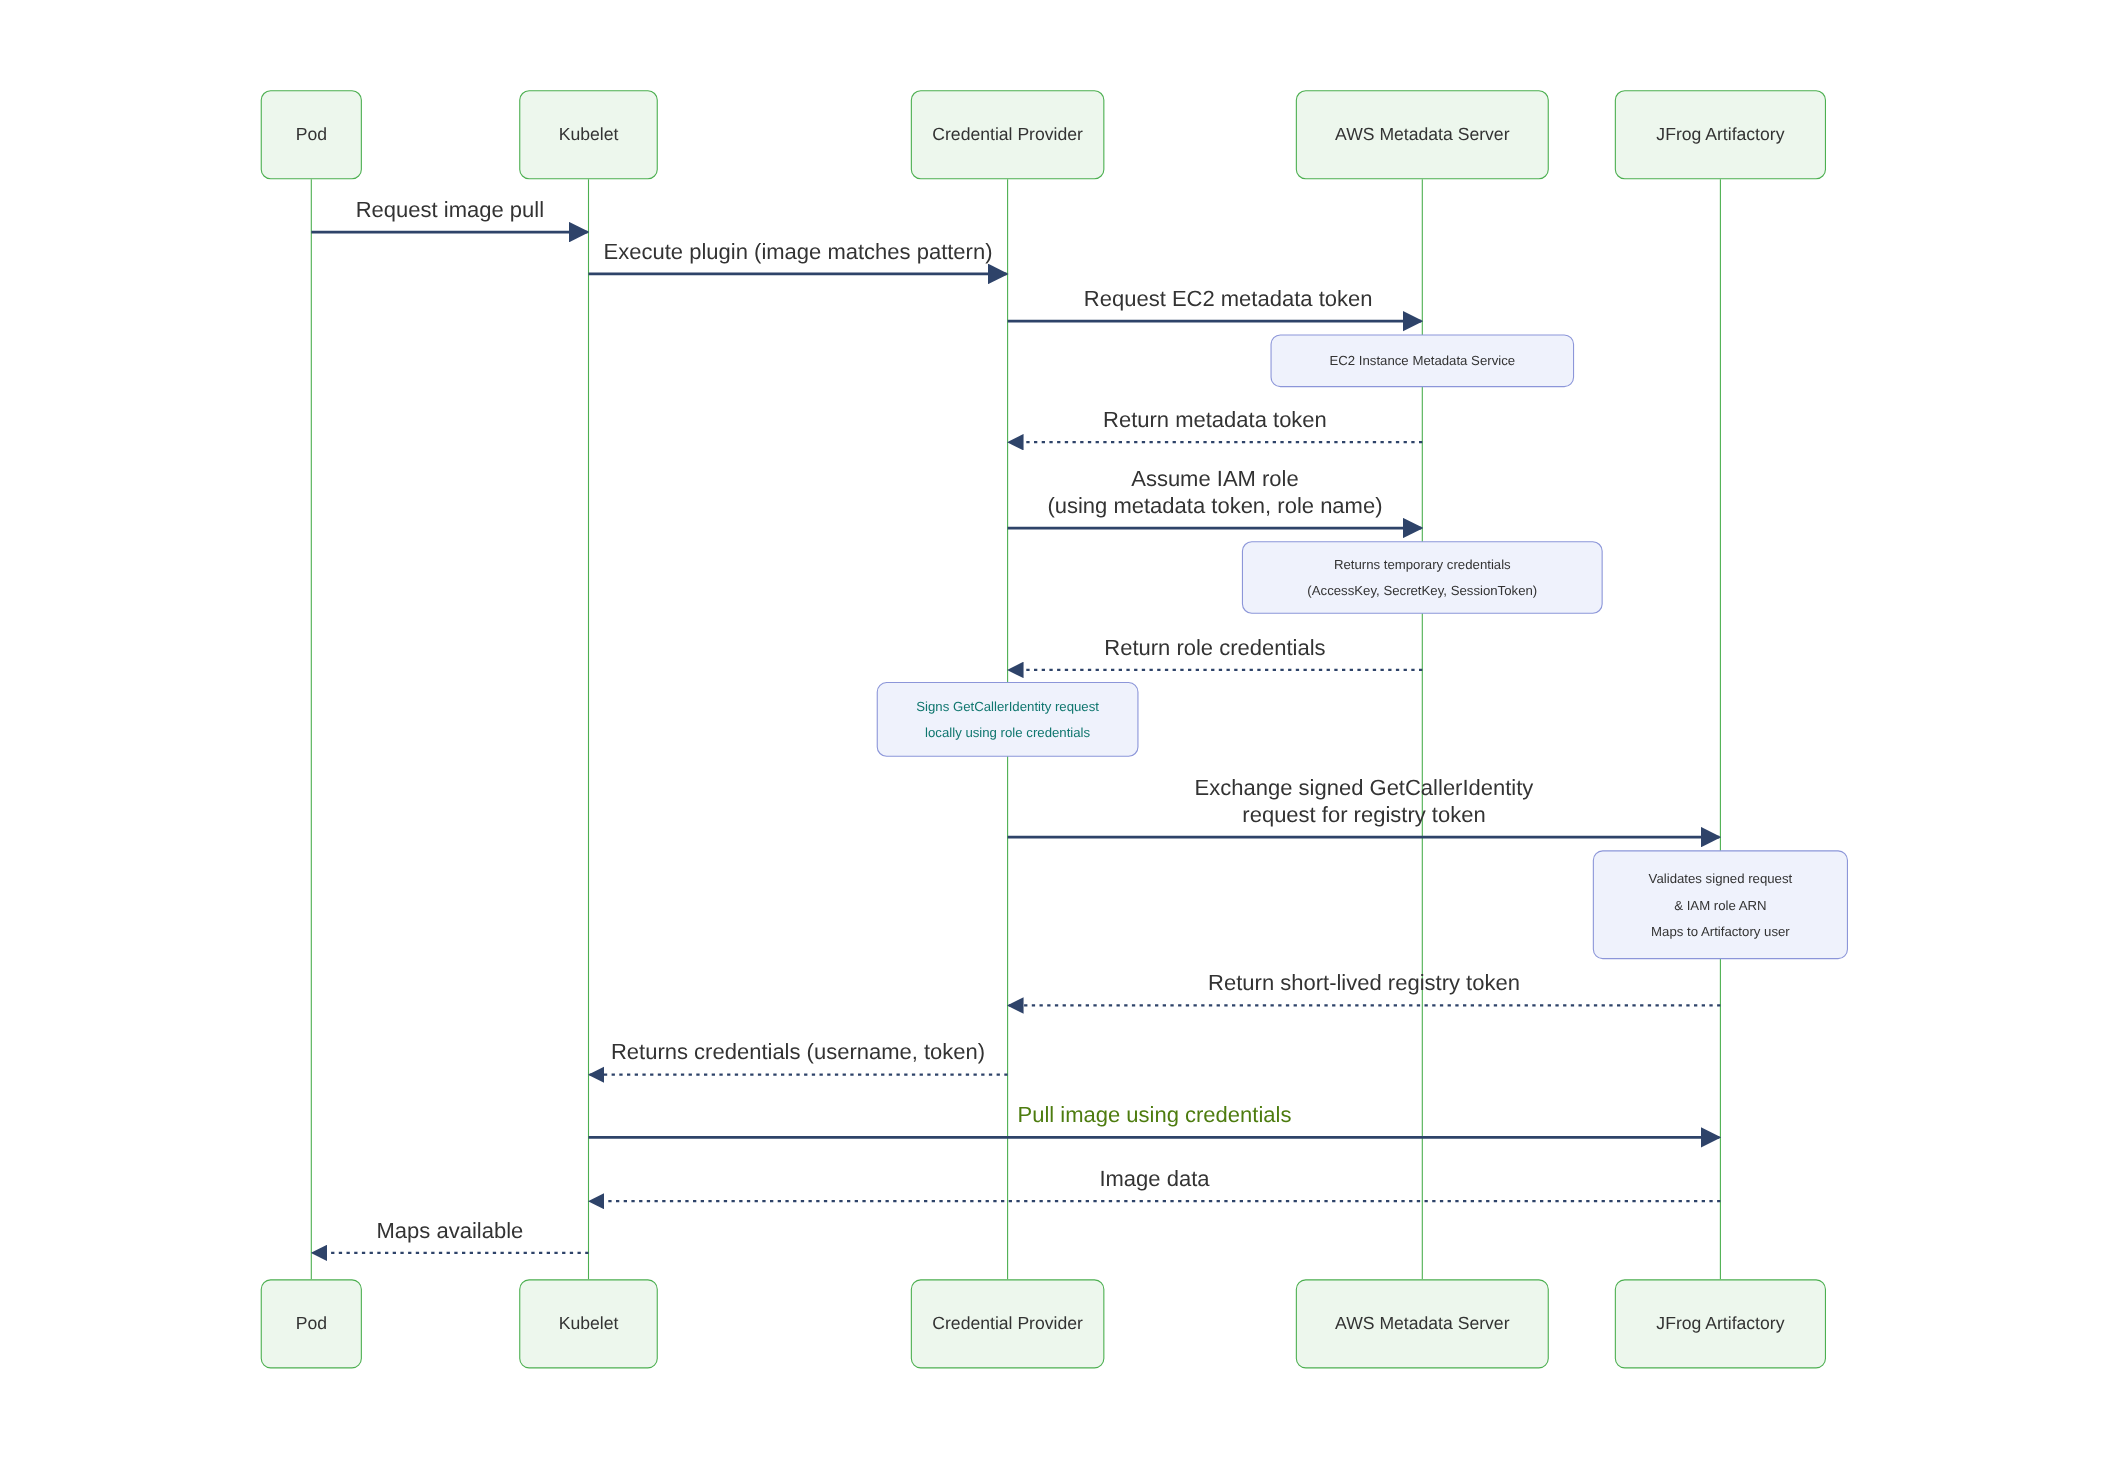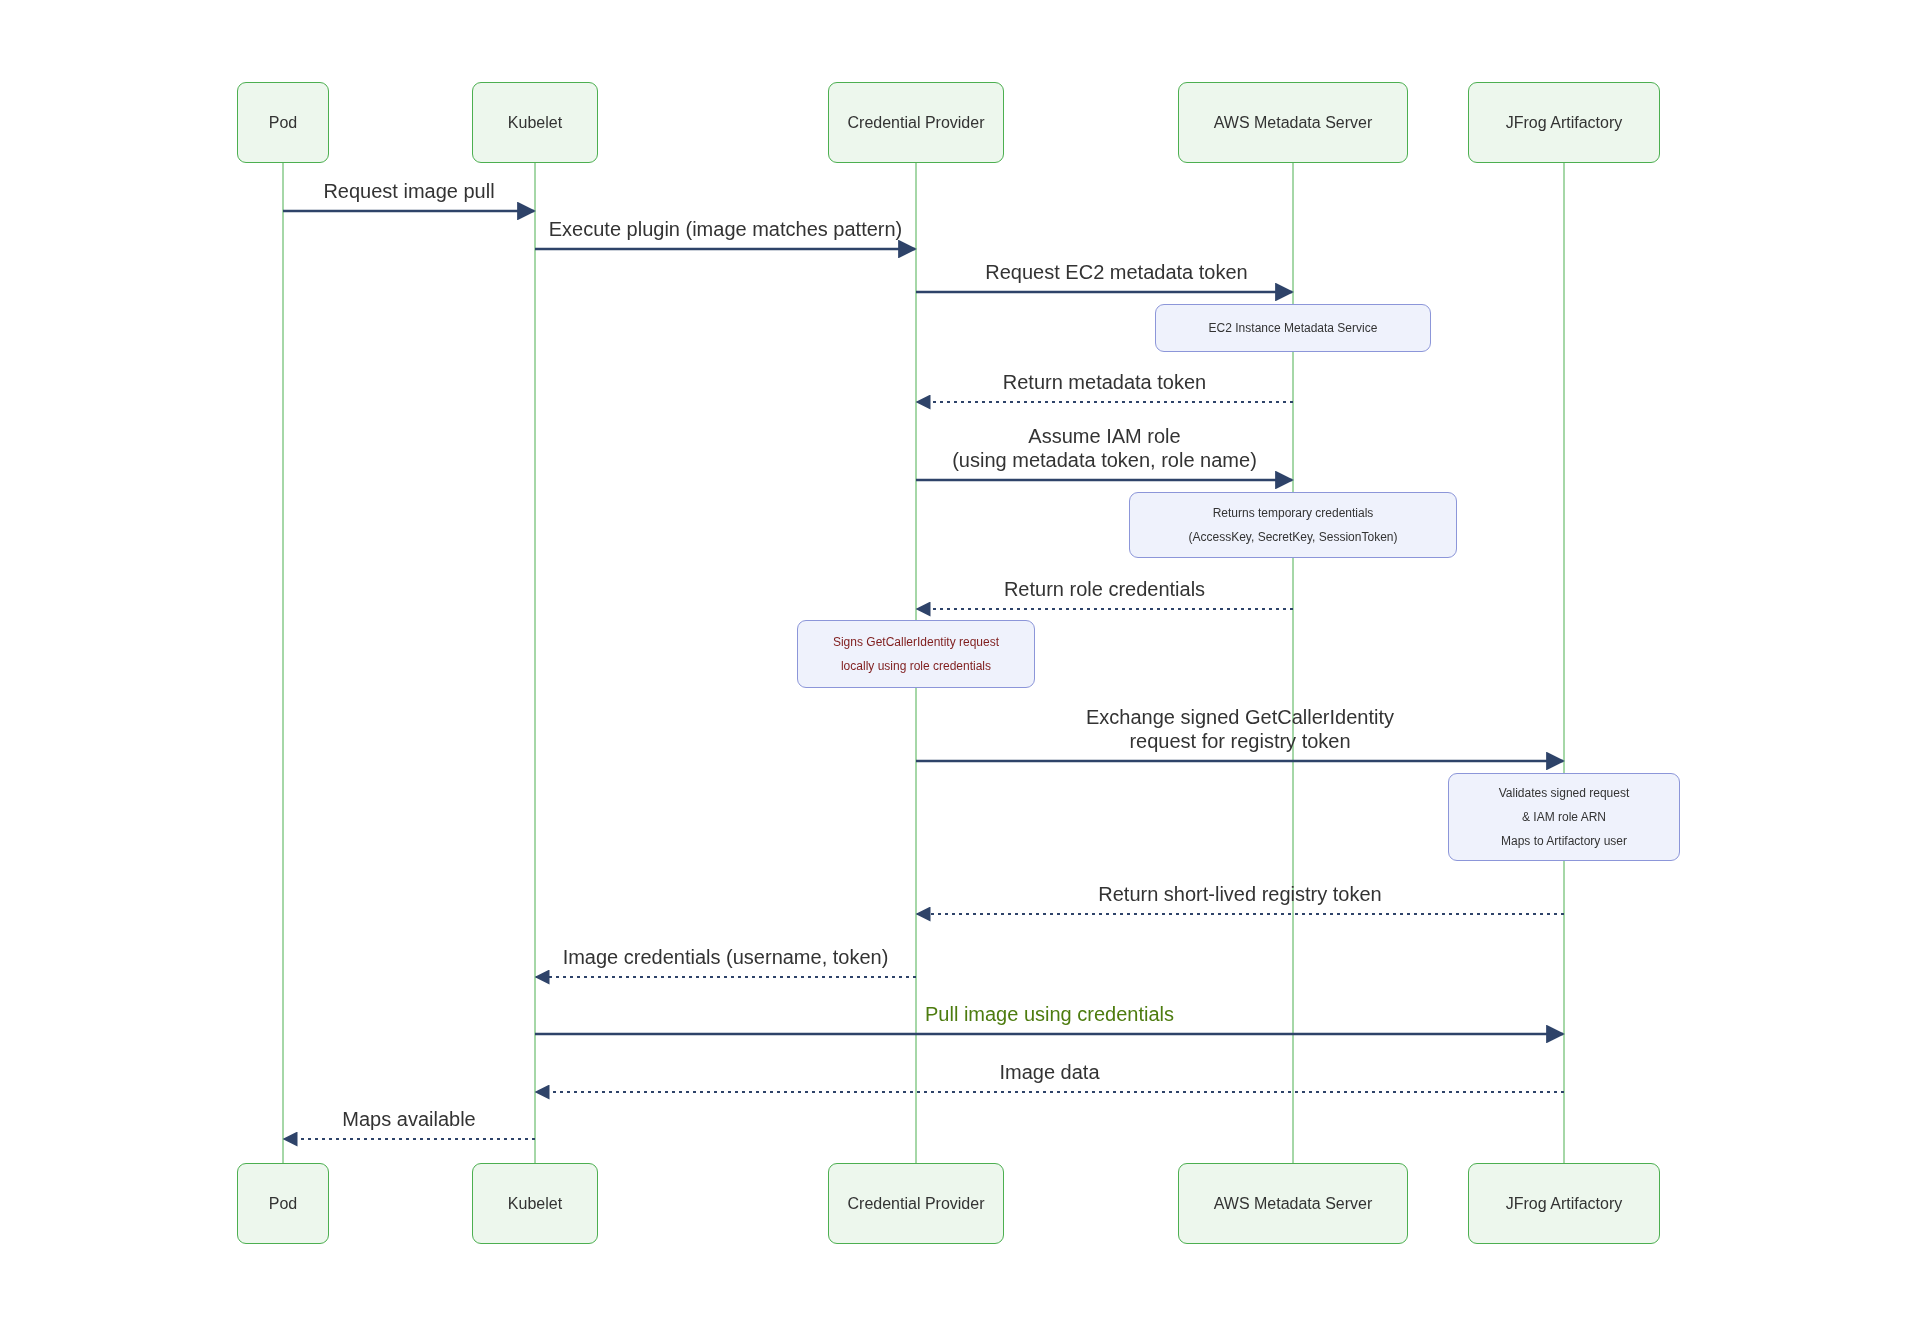--- a/index.html
+++ b/index.html
@@ -119,26 +119,26 @@
       <div class="msg-label" style="left: 409px; top: 179px; color: rgb(51, 51, 51);">Request image pull</div>
       <div class="msg-label" style="left: 725.5px; top: 217px; color: rgb(51, 51, 51);">Execute plugin (image matches pattern)</div>
       <div class="msg-label" style="left: 1104.5px; top: 260px; color: rgb(51, 51, 51); padding-left: 24px;">Request EC2 metadata token</div>
       <div class="note-box" style="left: 1155px; top: 304px; width: 276px; height: 48px; background: rgb(239, 242, 252); border-color: rgb(140, 150, 217); color: rgb(51, 51, 51);">EC2 Instance Metadata Service</div>
       <div class="msg-label" style="left: 1104.5px; top: 370px; color: rgb(51, 51, 51);">Return metadata token</div>
       <div class="msg-label" style="left: 1104.5px; top: 424px; color: rgb(51, 51, 51);">Assume IAM role
 (using metadata token, role name)</div>
       <div class="note-box" style="left: 1129px; top: 492px; width: 328px; height: 66px; background: rgb(239, 242, 252); border-color: rgb(140, 150, 217); color: rgb(51, 51, 51);">Returns temporary credentials
 (AccessKey, SecretKey, SessionToken)</div>
       <div class="msg-label" style="left: 1104.5px; top: 577px; color: rgb(51, 51, 51);">Return role credentials</div>
-      <div class="note-box" style="left: 797px; top: 620px; width: 238px; height: 68px; background: rgb(239, 242, 252); border-color: rgb(140, 150, 217); color: #7f1d1d;">Signs GetCallerIdentity request
+      <div class="note-box" style="left: 797px; top: 620px; width: 238px; height: 68px; background: rgb(239, 242, 252); border-color: rgb(140, 150, 217); color: #0f766e;">Signs GetCallerIdentity request
 locally using role credentials</div>
       <div class="msg-label" style="left: 1240px; top: 705px; color: rgb(51, 51, 51);">Exchange signed GetCallerIdentity
 request for registry token</div>
-      <div class="note-box" style="left: 1448px; top: 773px; width: 232px; height: 88px; background: rgb(239, 242, 252); border-color: rgb(140, 150, 217); color: rgb(51, 51, 51);">Validates signed request
+      <div class="note-box" style="left: 1448px; top: 773px; width: 232px; height: 99px; background: rgb(239, 242, 252); border-color: rgb(140, 150, 217); color: rgb(51, 51, 51);">Validates signed request
 &amp; IAM role ARN
 Maps to Artifactory user</div>
       <div class="msg-label" style="left: 1240px; top: 882px; color: rgb(51, 51, 51);">Return short-lived registry token</div>
-      <div class="msg-label" style="left: 725.5px; top: 945px; color: rgb(51, 51, 51);">Image credentials (username, token)</div>
+      <div class="msg-label" style="left: 725.5px; top: 945px; color: rgb(51, 51, 51);">Returns credentials (username, token)</div>
       <div class="msg-label" style="left: 1049.5px; top: 1002px; color: #4d7c0f;">Pull image using credentials</div>
       <div class="msg-label" style="left: 1049.5px; top: 1060px; color: rgb(51, 51, 51);">Image data</div>
       <div class="msg-label" style="left: 409px; top: 1107px; color: rgb(51, 51, 51);">Maps available</div>
     </div>
 </div>
 
 </body></html>

